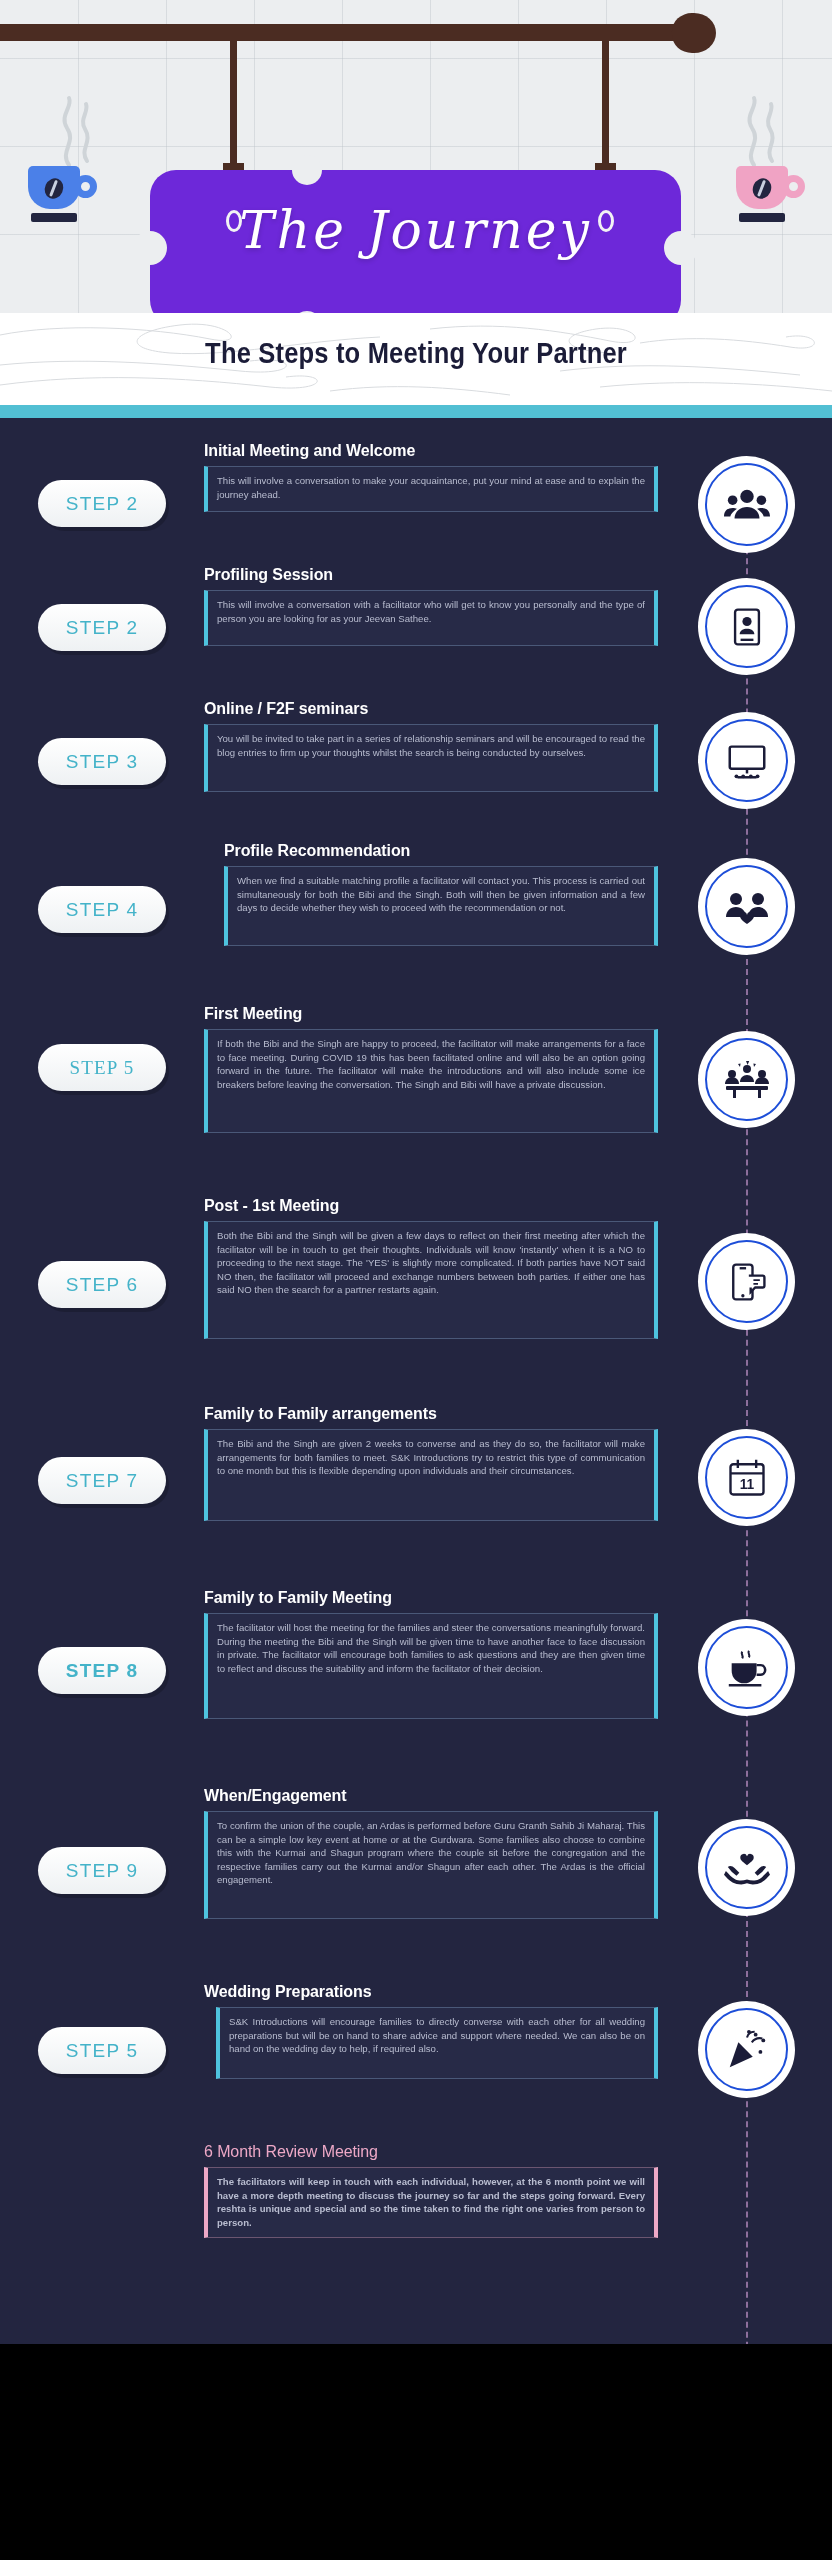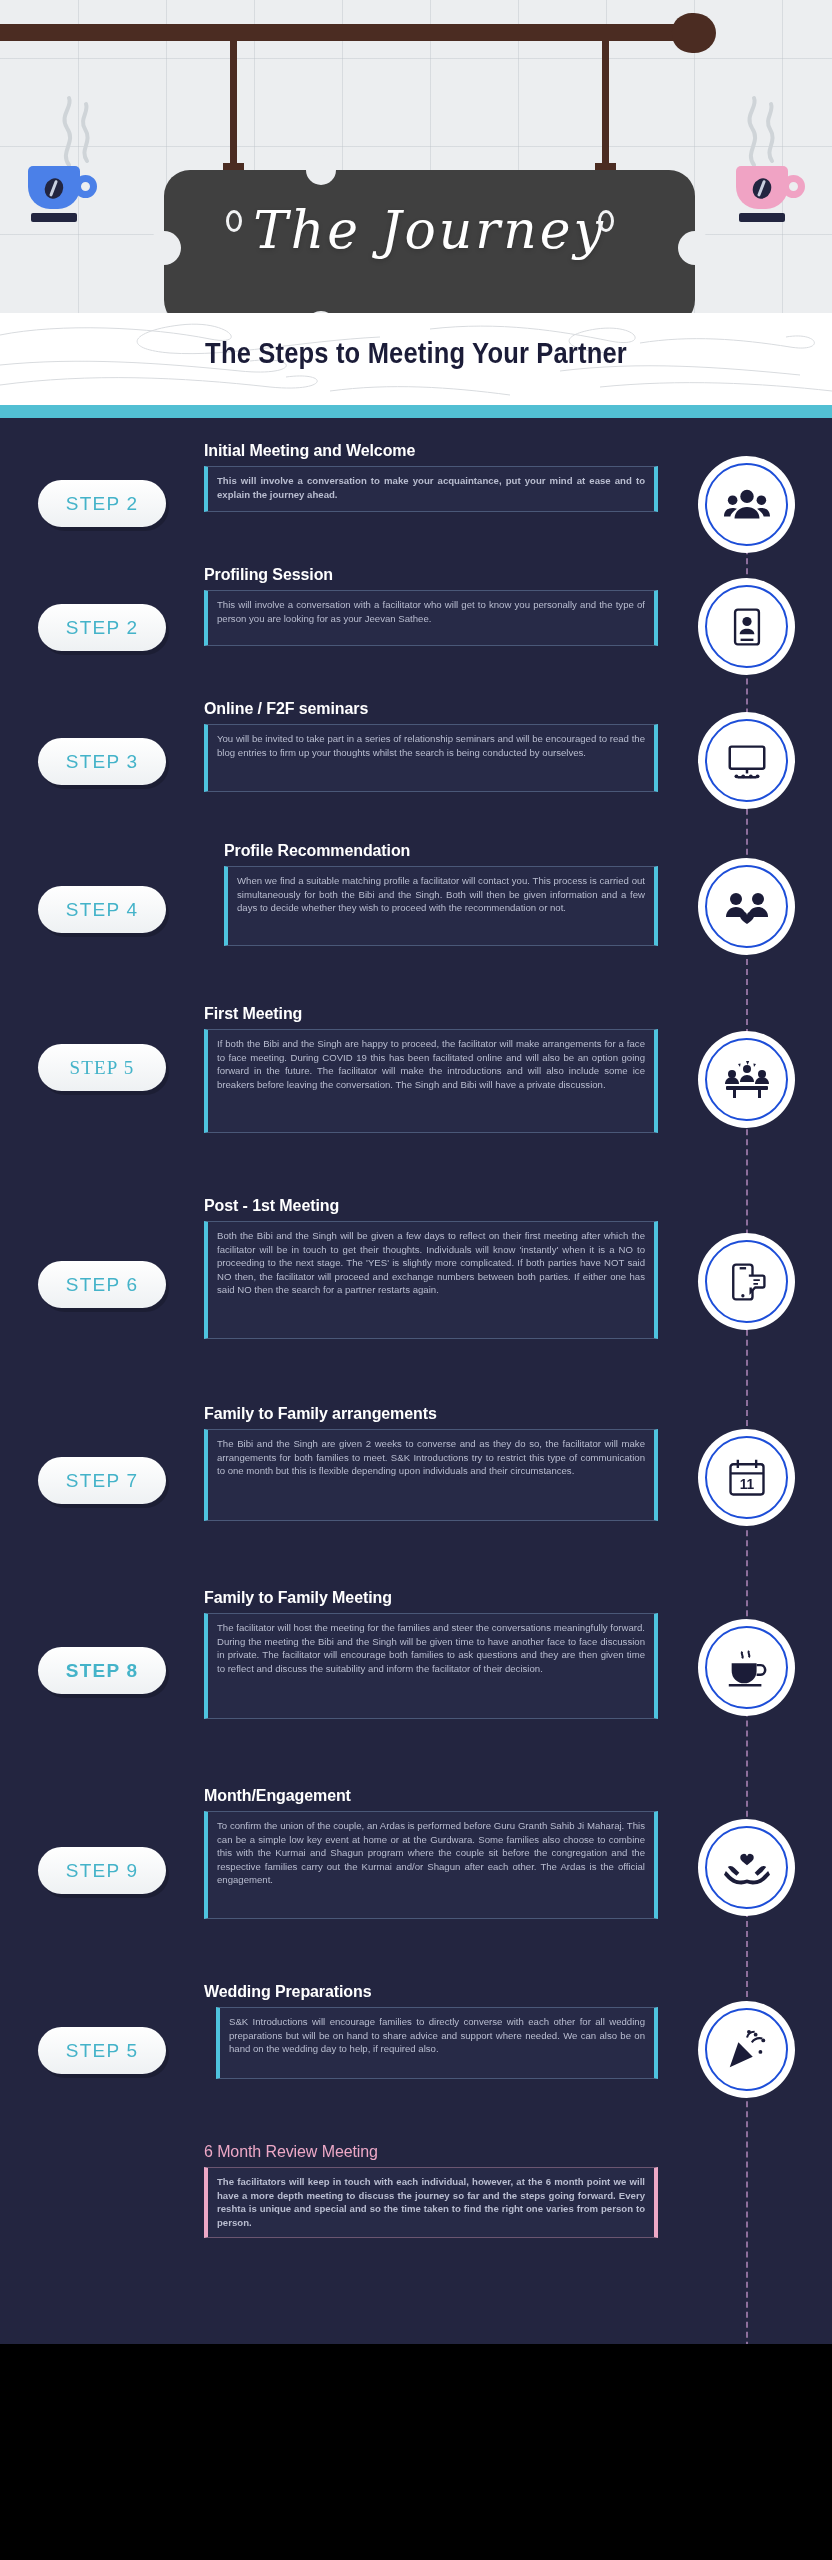--- a/index.html
+++ b/index.html
@@ -68,23 +68,23 @@
     width: 16px; height: 22px;
     border: 3px solid #f2f3f4;
     border-radius: 50%;
     background: transparent;
   }
   .rope-eye.e1 { left: 226px; }
   .rope-eye.e2 { left: 598px; }
 
   .sign {
     position: absolute;
-    left: 164px; top: 170px;
+    left: 150px; top: 170px;
     width: 531px; height: 156px;
-    background: #404040;
+    background: #6d28d9;
     border-radius: 26px;
   }
   .sign::before, .sign::after {
     content: "";
     position: absolute;
     width: 34px; height: 34px;
     background: #eceef0;
     border-radius: 50%;
   }
   .sign::before { left: -17px; top: 61px; }
@@ -369,21 +369,21 @@
             <path d="M11 38c0-7 6-12 13-12s13 5 13 12z"></path>
             <circle cx="9" cy="19" r="5"></circle>
             <path d="M0 36c0-6 4-9 9-9 2 0 3 .3 4.5 1C9 31 7 34 6.6 36z"></path>
             <circle cx="39" cy="19" r="5"></circle>
             <path d="M48 36c0-6-4-9-9-9-2 0-3 .3-4.5 1 4.5 3 6.5 6 6.9 8z"></path>
           </svg>
         </div>
       </div>
       <div class="step-main" style="padding-top:14px;">
         <div class="step-title">Initial Meeting and Welcome</div>
-        <div class="step-box" style="min-height:46px;font-weight:bold;">This will involve a conversation to make your acquaintance, put your mind at ease and to explain the journey ahead.</div>
+        <div class="step-box" style="min-height:46px;">This will involve a conversation to make your acquaintance, put your mind at ease and to explain the journey ahead.</div>
       </div>
     </div>
 
     <div class="step-row" style="height:128px;">
       <div class="pill" style="top:50px;">STEP 2</div>
       <div class="icon-node" style="top:24px;">
         <div class="ring">
           <svg width="44" height="44" viewBox="0 0 48 48" fill="none" stroke="#1b1c38" stroke-width="2.6">
             <rect x="11" y="5" width="26" height="38" rx="3"></rect>
             <circle cx="24" cy="18" r="5" fill="#1b1c38" stroke="none"></circle>
@@ -524,21 +524,21 @@
           <svg width="46" height="46" viewBox="0 0 48 48" fill="#1b1c38">
             <path d="M24 21c-3.5-3-7-4.6-7-8a3.6 3.6 0 0 1 7-1.3 3.6 3.6 0 0 1 7 1.3c0 3.4-3.5 5-7 8z"></path>
             <path d="M4 23c2-2 5-1 7 1l5 5-3 3-5-4z"></path>
             <path d="M2 27c3 3 6 7 10 9 3 1.5 8 1.5 12 0v4c-5 2-11 1-15-1-4-2-6-5-9-8z"></path>
             <path d="M44 23c-2-2-5-1-7 1l-5 5 3 3 5-4z"></path>
             <path d="M46 27c-3 3-6 7-10 9-3 1.5-8 1.5-12 0v4c5 2 11 1 15-1 4-2 6-5 9-8z"></path>
           </svg>
         </div>
       </div>
       <div class="step-main" style="padding-top:20px;">
-        <div class="step-title">Month/Engagement</div>
+        <div class="step-title">When/Engagement</div>
         <div class="step-box" style="min-height:108px;">To confirm the union of the couple, an Ardas is performed before Guru Granth Sahib Ji Maharaj. This can be a simple low key event at home or at the Gurdwara. Some families also choose to combine this with the Kurmai and Shagun program where the couple  sit before the congregation and the respective families carry out the Kurmai and/or Shagun after each other. The Ardas is the official engagement.</div>
       </div>
     </div>
 
     <div class="step-row" style="height:156px;">
       <div class="pill" style="top:58px;">STEP 5</div>
       <div class="icon-node" style="top:32px;">
         <div class="ring">
           <svg width="46" height="46" viewBox="0 0 48 48" fill="#1b1c38">
             <path d="M6 42l9-26 15 15z"></path>

